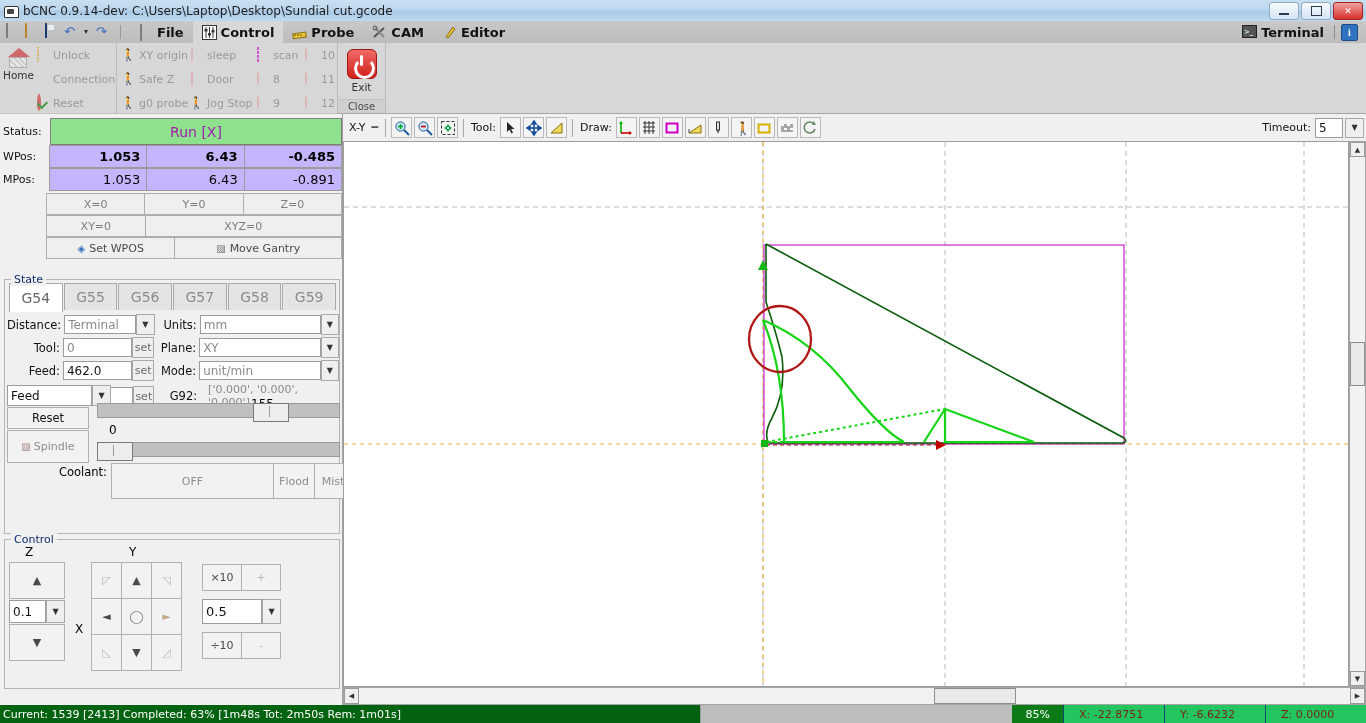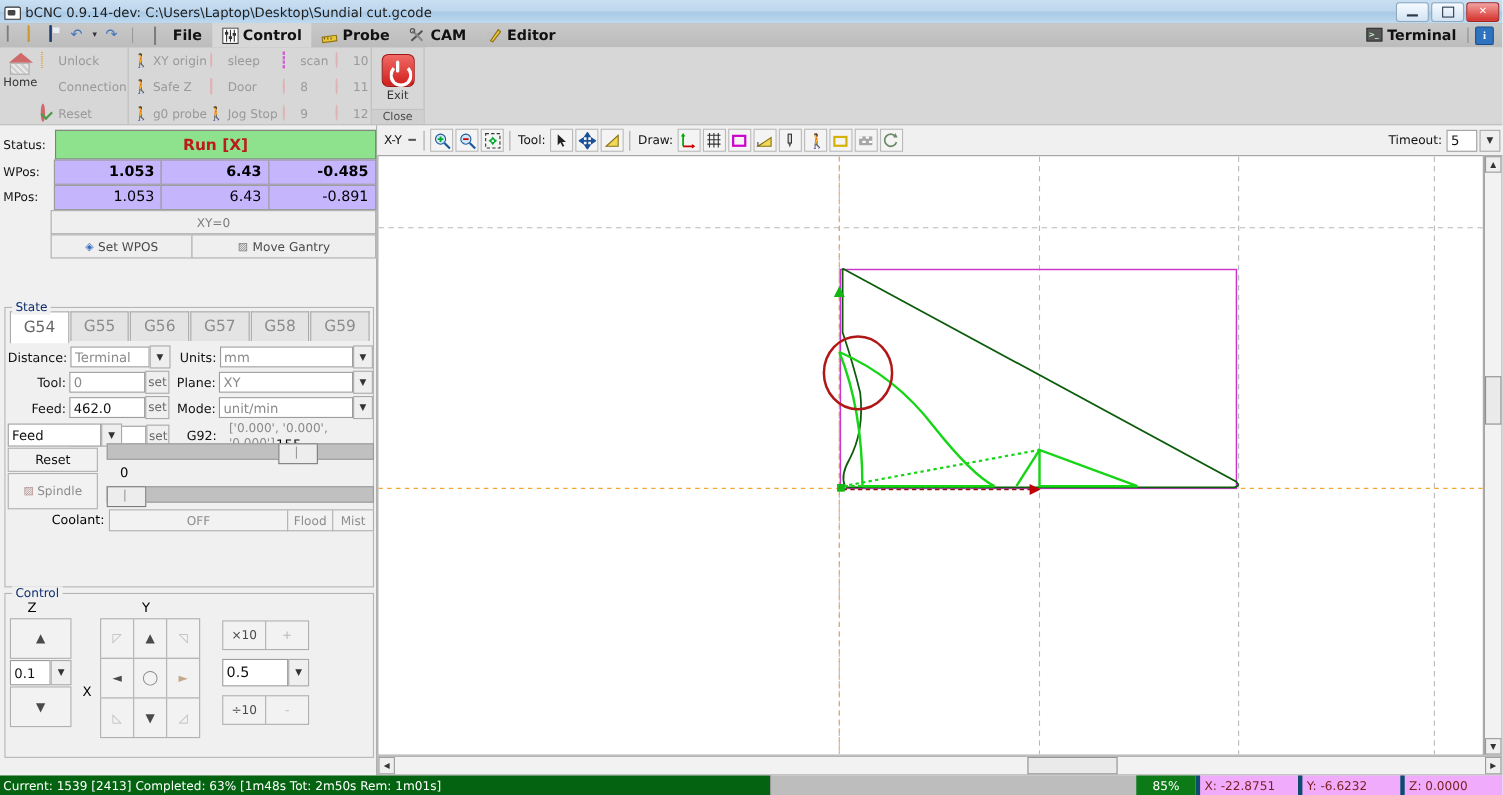--- a/index.html
+++ b/index.html
@@ -102,21 +102,21 @@
   .exitbtn:before{content:"";position:absolute;left:12px;top:5px;width:3px;height:11px;background:#fff;border-radius:2px;}
   .exitbtn:after{content:"";position:absolute;left:6px;top:8px;width:15px;height:15px;
      border:3px solid #fff;border-radius:50%;border-top-color:transparent;}
 
   
   .leftpanel{position:absolute;left:0;top:114px;width:342px;height:591px;background:#f0f0f0;
      border-right:1px solid #a0a0a0;}
   .row{display:flex;align-items:stretch;}
   .dro-label{width:47px;font-size:11px;color:#111;display:flex;align-items:center;padding-left:3px;}
   .statusbox{flex:1;height:25px;background:#8ee28e;border:1px solid #7f7f7f;
-     display:flex;align-items:center;justify-content:center;font-size:14px;font-weight:bold;color:#b91c1c;}
+     display:flex;align-items:center;justify-content:center;font-size:14px;font-weight:normal;color:#a21caf;}
   .cell{flex:1;height:21px;border:1px solid #9b9b9b;background:#c4b5fd;margin-left:-1px;
      display:flex;align-items:center;justify-content:flex-end;padding-right:6px;font-size:13px;}
   .cell.bold{font-weight:bold;}
   .btnrow{display:flex;margin-left:47px;}
   .tbtn{flex:1;height:20px;margin-left:-1px;border:1px solid #adadad;background:#efefef;
      display:flex;align-items:center;justify-content:center;font-size:11px;color:#7d7d7d;gap:4px;}
   .tbtn.dark{color:#4a4a4a;}
 
   
   .group{position:absolute;border:1px solid #b5b5b5;}
@@ -161,22 +161,22 @@
   .sbarrow{position:absolute;background:#efefef;border:1px solid #9a9a9a;display:flex;align-items:center;justify-content:center;font-size:7px;color:#333;box-sizing:border-box;}
   .sbthumb{position:absolute;background:#eaeaea;border:1px solid #8f8f8f;box-sizing:border-box;}
 
   
   .statusbar{position:absolute;left:0;top:705px;width:1366px;height:18px;background:#dcdcdc;
      display:flex;align-items:stretch;font-size:11px;}
   .progmsg{width:697px;background:#046310;color:#fff;display:flex;align-items:center;padding-left:3px;}
   .progbar{flex:1;background:#bdbdbd;position:relative;border-left:1px solid #9a9a9a;}
   .progfill{position:absolute;right:0;top:0;height:100%;width:14%;background:#0b7a17;
      display:flex;align-items:center;justify-content:center;color:#fff;font-size:11px;}
-  .coordbox{width:85px;border-left:4px solid #0c4a6e;background:#f0abfc;color:#7a1f1f;
-     display:flex;align-items:center;padding-left:4px;}
+  .coordbox{width:85px;border-left:1px solid #0c4a6e;background:#22c55e;color:#7a1f1f;
+     display:flex;align-items:center;padding-left:15px;}
 </style>
 </head>
 <body>
 
 <div class="app">
 
   <div class="titlebar">
     <span class="title-ico">
         <span class="cam"></span>
       </span>
@@ -388,22 +388,28 @@
       <div class="cell bold">1.053</div>
       <div class="cell bold">6.43</div>
       <div class="cell bold">-0.485</div>
     </div>
     <div class="row">
       <div class="dro-label">MPos:</div>
       <div class="cell">1.053</div>
       <div class="cell">6.43</div>
       <div class="cell">-0.891</div>
     </div>
+    <div class="btnrow" style="margin-top:2px">
+      <div class="tbtn">X=0</div>
+      <div class="tbtn">Y=0</div>
+      <div class="tbtn">Z=0</div>
+    </div>
     <div class="btnrow">
       <div class="tbtn">XY=0</div>
+      <div class="tbtn" style="flex:2">XYZ=0</div>
     </div>
     <div class="btnrow">
       <div class="tbtn dark">
         <span style="color:#3a6fbd;font-size:10px">◈</span>
         <span>Set WPOS</span>
       </div>
       <div class="tbtn dark" style="flex:1.3">
         <span style="color:#777;font-size:10px">▨</span>
         <span>Move Gantry</span>
       </div>
@@ -473,21 +479,21 @@
         <div class="slidetrack" style="position:absolute;left:90px;top:18px;width:243px">
           <span class="slidethumb" style="left:155px"></span>
         </div>
         <div style="position:absolute;left:90px;top:38px;width:240px;height:18px">
           <span style="font-size:12px;position:absolute;left:12px;top:0">0</span>
         </div>
         <div class="slidetrack" style="position:absolute;left:90px;top:57px;width:243px">
           <span class="slidethumb" style="left:-1px"></span>
         </div>
 
-        <div style="position:absolute;left:0;top:78px;width:333px;height:20px;display:flex">
+        <div style="position:absolute;left:12px;top:78px;width:333px;height:36px;display:flex">
           <span style="width:88px;text-align:right;padding-right:4px;font-size:11.5px;line-height:19px">Coolant:</span>
           <span class="ctrlbtn" style="flex:1;color:#8d8d8d">OFF</span>
           <span class="ctrlbtn" style="width:42px;color:#8d8d8d;margin-left:-1px">Flood</span>
           <span class="ctrlbtn" style="width:38px;color:#8d8d8d;margin-left:-1px">Mist</span>
         </div>
       </div>
     </div>
 
     <div class="group" style="left:4px;top:425px;width:334px;height:148px">
       <div class="gt">Control</div>

